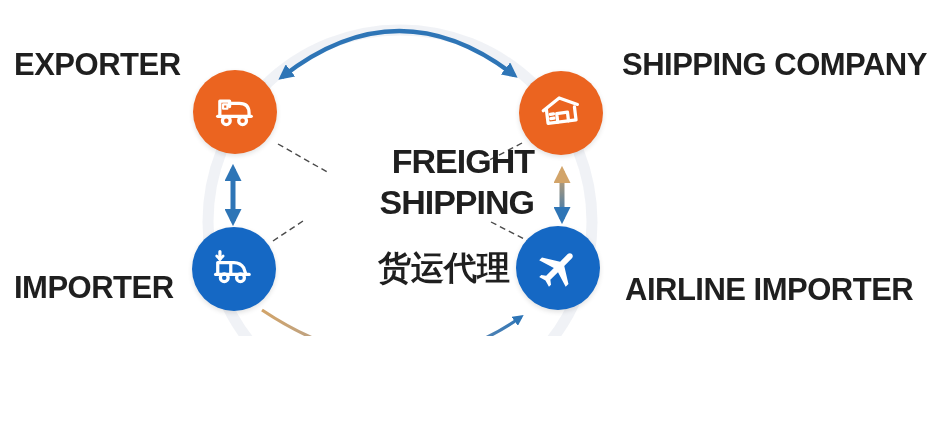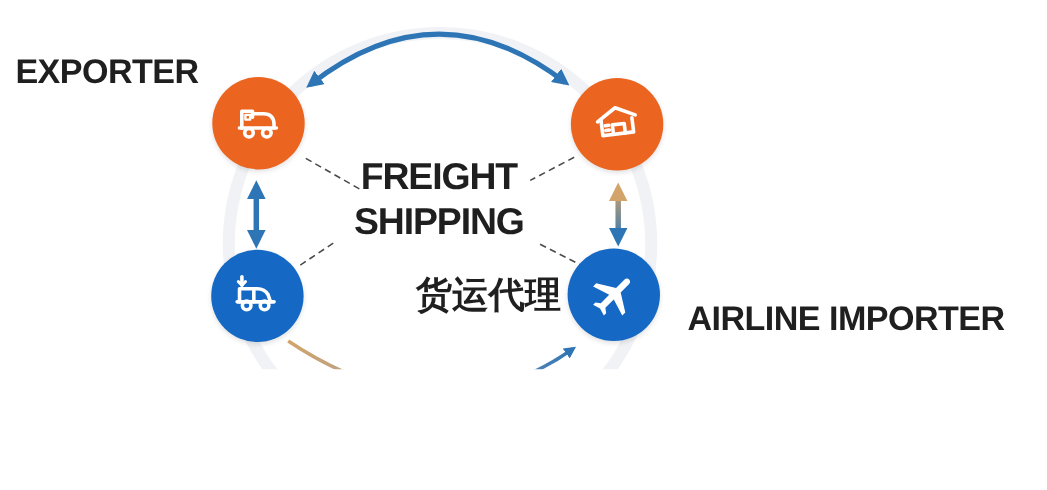--- a/index.html
+++ b/index.html
@@ -14,21 +14,21 @@
     box-shadow:0 2px 5px rgba(0,0,0,0.12);
   }
   .node.orange{background:var(--node-orange,#EB6420);}
   .node.blue{background:var(--node-blue,#1568C4);}
   .node svg{display:block;}
   .side-label{
     position:absolute;font-weight:700;font-size:31px;letter-spacing:-0.5px;
     color:var(--text-dark,#1f1f1f);white-space:nowrap;line-height:1.1;
   }
   .center-title{
-    position:absolute;left:264px;top:141px;width:270px;text-align:center;
+    position:absolute;left:264px;top:141px;width:270px;text-align:right;
     font-weight:700;font-size:34px;letter-spacing:-1px;line-height:41px;
     color:var(--text-dark,#1f1f1f);
   }
   .center-subtitle{
     position:absolute;left:286px;top:247px;width:224px;text-align:right;
     font-weight:700;font-size:33px;line-height:42px;color:var(--text-dark,#1f1f1f);
     font-family:"Liberation Sans", sans-serif;
   }
 </style>
 </head>
@@ -112,20 +112,22 @@
 
   <div class="node blue" style="left:516px;top:226px;">
     <svg width="54" height="54" viewBox="0 0 48 48">
       <g transform="translate(24 24) rotate(45) scale(1.75) translate(-11.5 -12)">
         <path fill="#fff" d="M21 16v-2l-8-5V3.5C13 2.67 12.33 2 11.5 2S10 2.67 10 3.5V9l-8 5v2l8-2.5V19l-2 1.5V22l3.5-1 3.5 1v-1.5L13 19v-5.5l8 2.5z"></path>
       </g>
     </svg>
   </div>
 
   <div class="side-label" style="left:14px;top:48px;">EXPORTER</div>
+  <div class="side-label" style="left:622px;top:48px;">SHIPPING COMPANY</div>
+  <div class="side-label" style="left:14px;top:271px;">IMPORTER</div>
   <div class="side-label" style="left:625px;top:273px;">AIRLINE IMPORTER</div>
 
   <div class="center-title">
     <div>FREIGHT</div>
     <div>SHIPPING</div>
   </div>
   <div class="center-subtitle">货运代理</div>
 
 </div>
 

